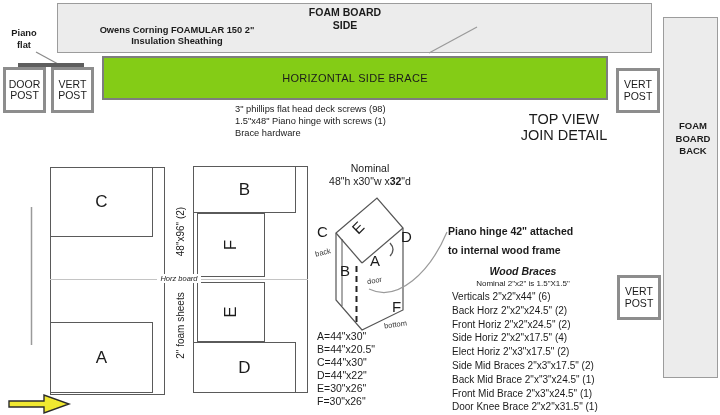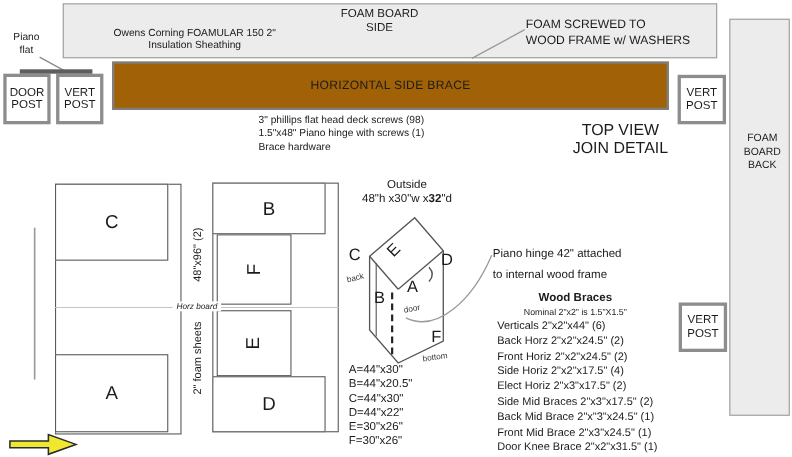--- a/index.html
+++ b/index.html
@@ -1,25 +1,25 @@
 <!DOCTYPE html>
 <html><head>
 <meta charset="utf-8">
 <style>
   html,body{margin:0;padding:0;background:#fff;}
   #stage{position:relative;width:720px;height:415px;background:#fff;overflow:hidden;
          font-family:"Liberation Sans",sans-serif;color:#1b1b1b;}
   .abs{position:absolute;}
-  .pre{white-space:pre-line;}
+  .pre{white-space:pre-line;font-weight:bold;}
   .ctr{text-align:center;}
   .panel{background:#ececec;border:1px solid #9c9c9c;box-sizing:border-box;}
   .post{background:#fff;border:3px solid #8d8d8d;box-sizing:border-box;display:flex;
         align-items:center;justify-content:center;text-align:center;
         font-size:10.5px;line-height:11.5px;white-space:pre-line;}
-  .bracebox{background:#a16207;border:2px solid #7e7e7e;box-sizing:border-box;display:flex;
+  .bracebox{background:#84cc16;border:2px solid #7e7e7e;box-sizing:border-box;display:flex;
         align-items:center;justify-content:center;font-size:11px;letter-spacing:.3px;}
   .sheet{border:1px solid #5a5a5a;box-sizing:border-box;background:#fff;}
   .piece{background:#fff;border:1px solid #5a5a5a;box-sizing:border-box;display:flex;
         align-items:center;justify-content:center;font-size:17px;}
   .rot90{transform:rotate(-90deg);}
   .note{font-size:9.3px;line-height:11.75px;}
   .list .li{white-space:pre;}
   svg{position:absolute;left:0;top:0;}
   .small-iso{font-size:7.5px;color:#333;}
   .isoL{font-size:15px;}
@@ -98,55 +98,53 @@
       <path d="M369,289 C398,303 430,272 447,232" stroke="#9a9a9a"></path>
     </g>
 
     <polygon points="9,401 44,401 44,395 69,404 44,413 44,407 9,407" fill="#f0e830" stroke="#2b2b2b" stroke-width="1.4"></polygon>
   </svg>
 
   <div class="abs pre ctr" style="left:97px;top:25px;width:160px;font-size:9.3px;line-height:11px;">Owens Corning FOAMULAR 150 2"
 Insulation Sheathing</div>
   <div class="abs pre ctr" style="left:295px;top:6px;width:100px;font-size:10.5px;line-height:12.5px;">FOAM BOARD
 SIDE</div>
-  <div class="abs pre" style="left:478px;top:15px;font-size:11px;line-height:15px;">FOAM SCREWED TO
-WOOD FRAME w/ WASHERS</div>
   <div class="abs pre ctr" style="left:4px;top:27px;width:40px;font-size:9.3px;line-height:12px;">Piano
 flat</div>
   <div class="abs pre ctr" style="left:663px;top:120px;width:60px;font-size:9.5px;line-height:12.5px;">FOAM
 BOARD
 BACK</div>
   <div class="abs pre ctr" style="left:494px;top:111px;width:140px;font-size:14.5px;line-height:16px;font-weight:normal;">TOP VIEW
 JOIN DETAIL</div>
 
   <div class="abs note list" style="left:235px;top:104px;">
       <div class="li">3" phillips flat head deck screws (98)</div>
       <div class="li">1.5"x48" Piano hinge with screws (1)</div>
       <div class="li">Brace hardware</div>
     </div>
 
-  <div class="abs ctr" style="left:320px;top:162px;width:100px;font-size:10.5px;">Outside</div>
+  <div class="abs ctr" style="left:320px;top:162px;width:100px;font-size:10.5px;">Nominal</div>
   <div class="abs ctr" style="left:310px;top:175px;width:120px;font-size:10.5px;">
     <span>48"h x30"w x</span><b>32</b><span>"d</span>
   </div>
 
   <div class="abs isoL" style="left:317px;top:223px;">C</div>
   <div class="abs isoL" style="left:353px;top:219px;transform:rotate(-45deg);">E</div>
   <div class="abs isoL" style="left:401px;top:228px;">D</div>
   <div class="abs isoL" style="left:370px;top:252px;">A</div>
   <div class="abs isoL" style="left:340px;top:262px;">B</div>
   <div class="abs isoL" style="left:392px;top:298px;">F</div>
   <div class="abs small-iso" style="left:315px;top:248px;transform:rotate(-14deg);">back</div>
   <div class="abs small-iso" style="left:367px;top:276px;transform:rotate(-10deg);">door</div>
   <div class="abs small-iso" style="left:384px;top:320px;transform:rotate(-8deg);">bottom</div>
 
   <div class="abs pre" style="left:448px;top:222px;font-size:10.5px;line-height:18.5px;">Piano hinge 42" attached
 to internal wood frame</div>
 
-  <div class="abs ctr" style="left:443px;top:265px;width:160px;font-size:10.5px;font-weight:bold;">Wood Braces</div>
+  <div class="abs ctr" style="left:443px;top:265px;width:160px;font-size:10.5px;font-weight:bold;font-style:italic;">Wood Braces</div>
   <div class="abs ctr" style="left:443px;top:279px;width:160px;font-size:8px;">Nominal 2"x2" is 1.5"X1.5"</div>
   <div class="abs list" style="left:452px;top:290px;font-size:10px;line-height:13.8px;">
       <div class="li">Verticals 2"x2"x44" (6)</div>
       <div class="li">Back Horz 2"x2"x24.5" (2)</div>
       <div class="li">Front Horiz 2"x2"x24.5" (2)</div>
       <div class="li">Side Horiz 2"x2"x17.5" (4)</div>
       <div class="li">Elect Horiz 2"x3"x17.5" (2)</div>
       <div class="li">Side Mid Braces 2"x3"x17.5" (2)</div>
       <div class="li">Back Mid Brace 2"x"3"x24.5" (1)</div>
       <div class="li">Front Mid Brace 2"x3"x24.5" (1)</div>

